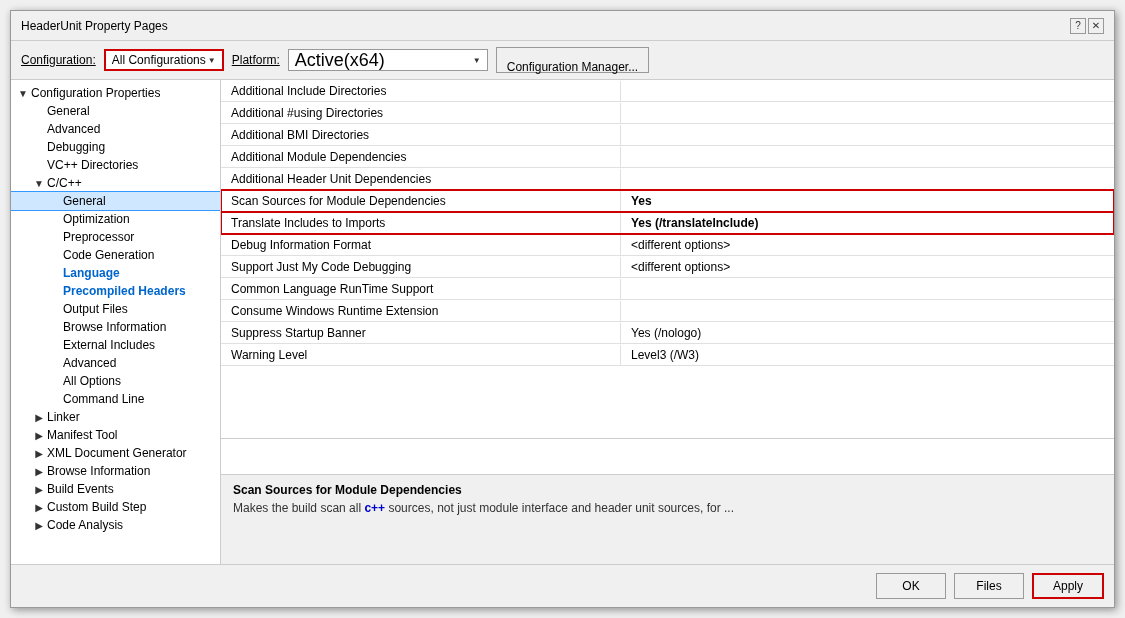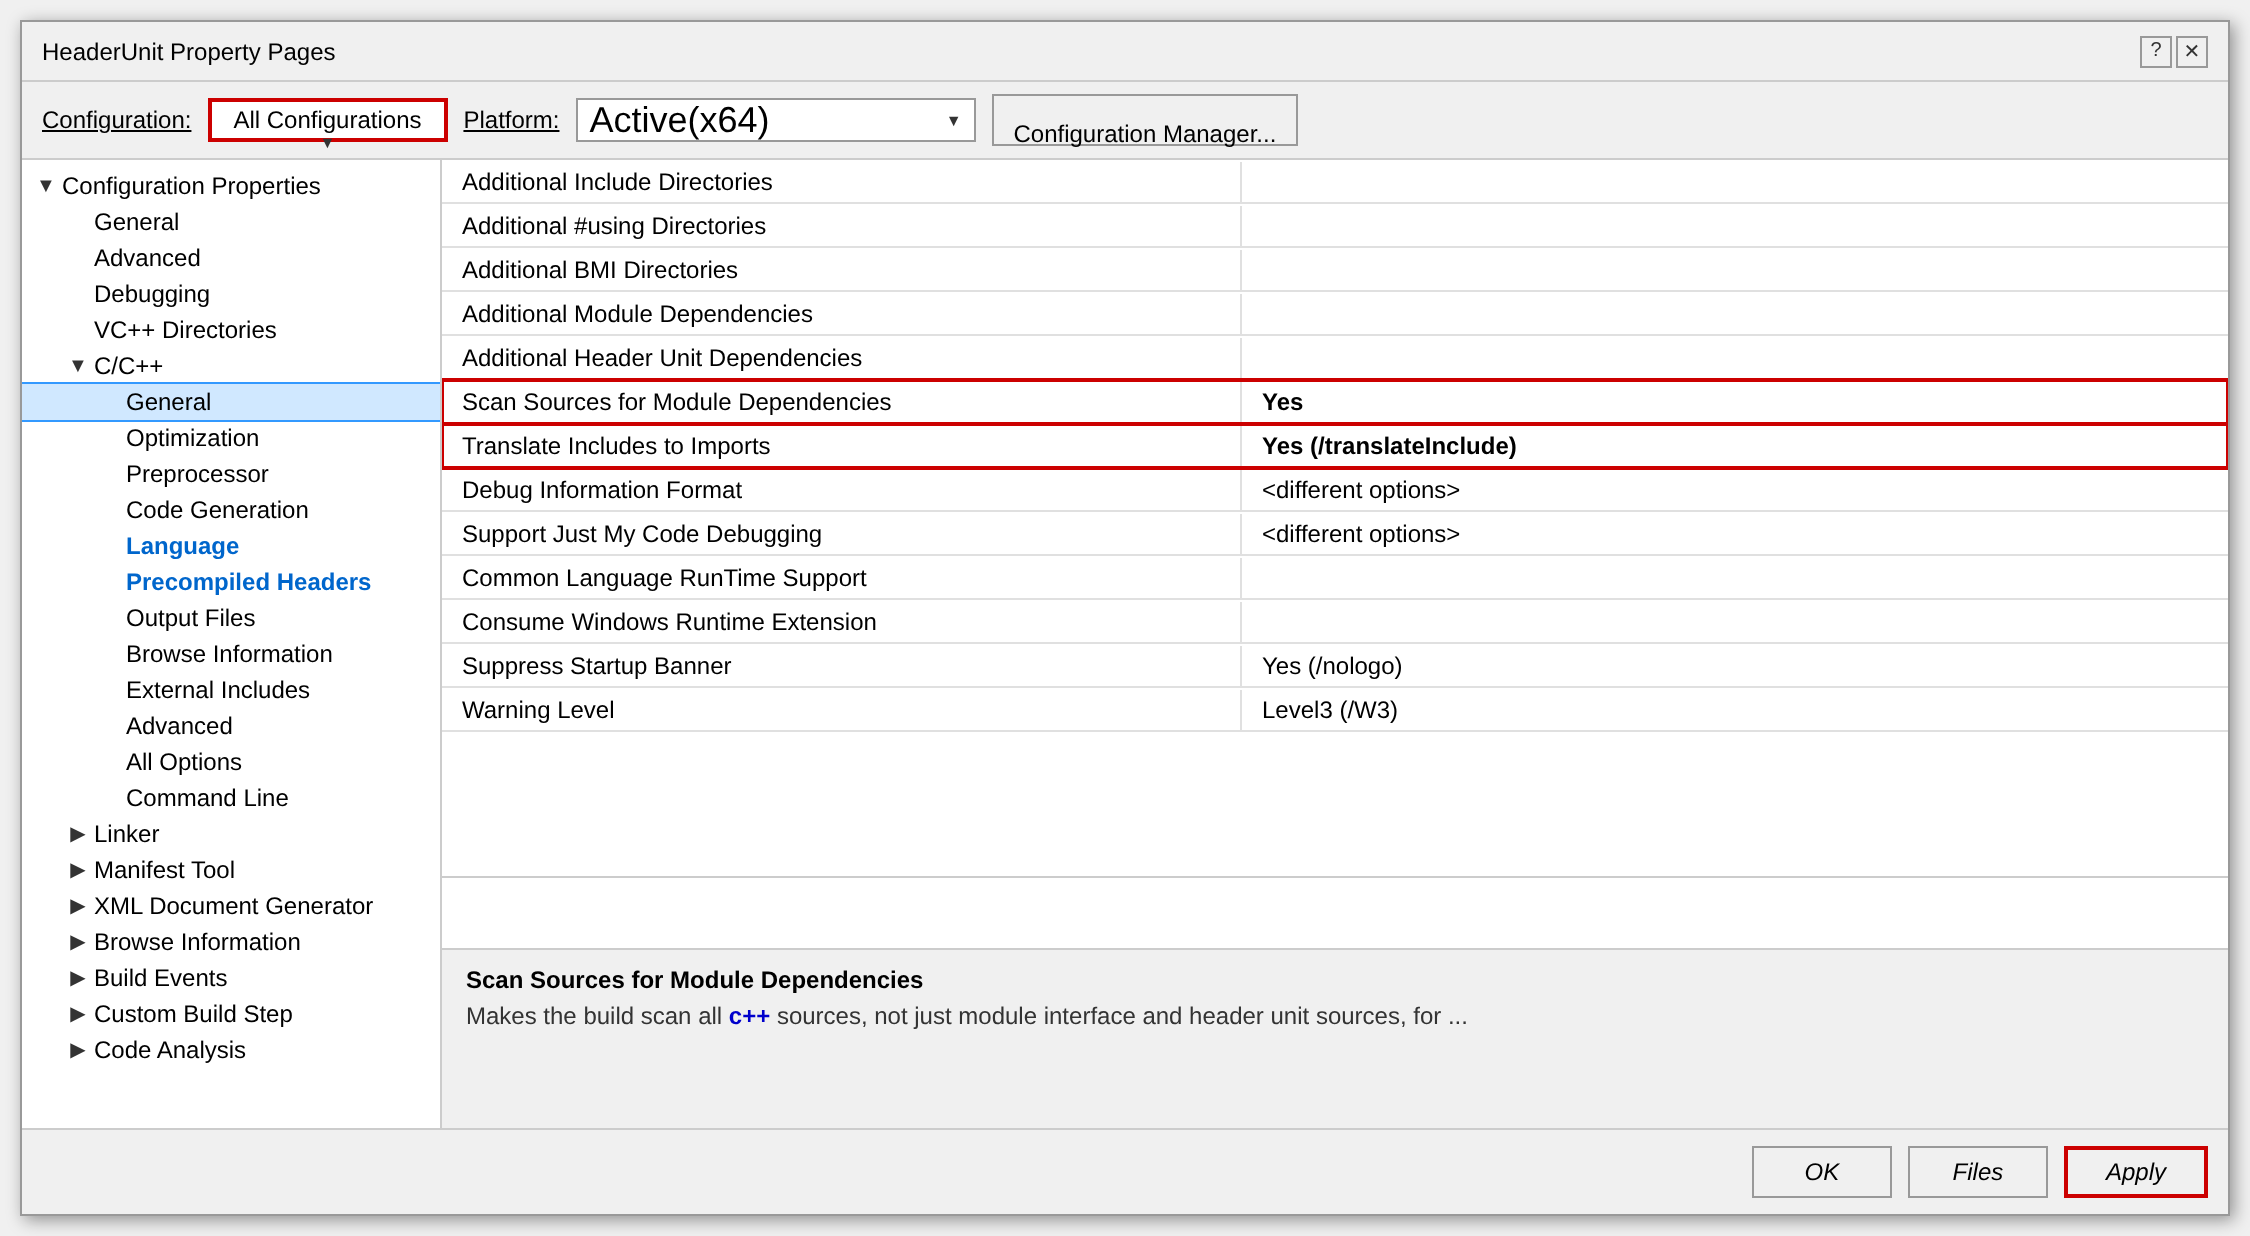--- a/index.html
+++ b/index.html
@@ -66,21 +66,20 @@
       text-decoration: underline;
     }
     .config-dropdown {
       display: flex;
       align-items: center;
       border: 2px solid #cc0000;
       background: #fff;
       padding: 2px 6px;
       height: 22px;
       min-width: 120px;
-      flex-direction: column;
     }
     .config-dropdown-text {
       font-size: 12px;
       flex: 1;
     }
     .dropdown-arrow {
       font-size: 8px;
       color: #333;
     }
     .config-select {
@@ -214,21 +213,20 @@
       border-top: 1px solid #ccc;
     }
     .dialog-btn {
       border: 1px solid #999;
       background: #f0f0f0;
       padding: 4px 20px;
       height: 26px;
       font-size: 12px;
       cursor: pointer;
       min-width: 70px;
-      font-style: italic;
     }
     .dialog-btn.apply {
       outline: 2px solid #cc0000;
       outline-offset: -2px;
     }
   </style>
 </head>
 <body>
 
 <div class="dialog">

